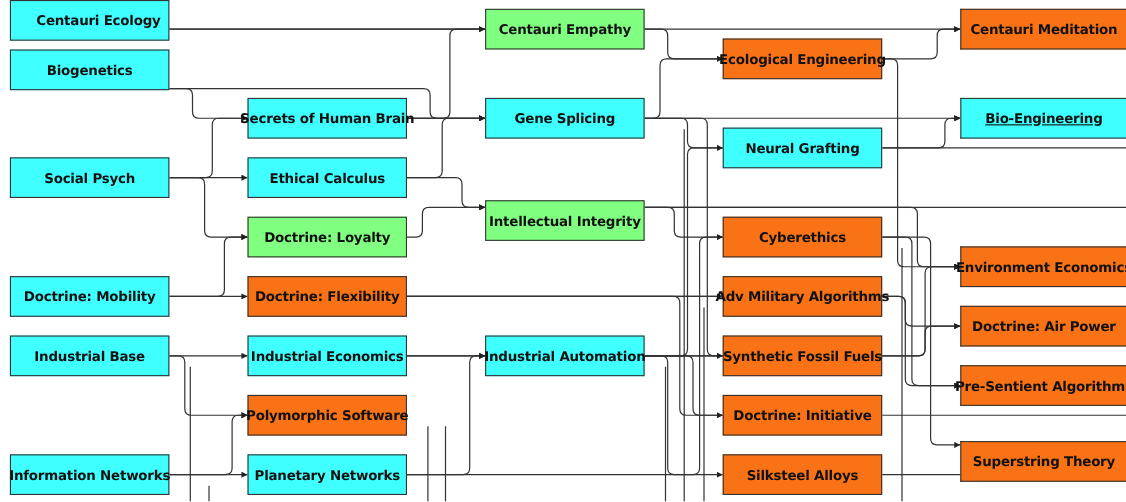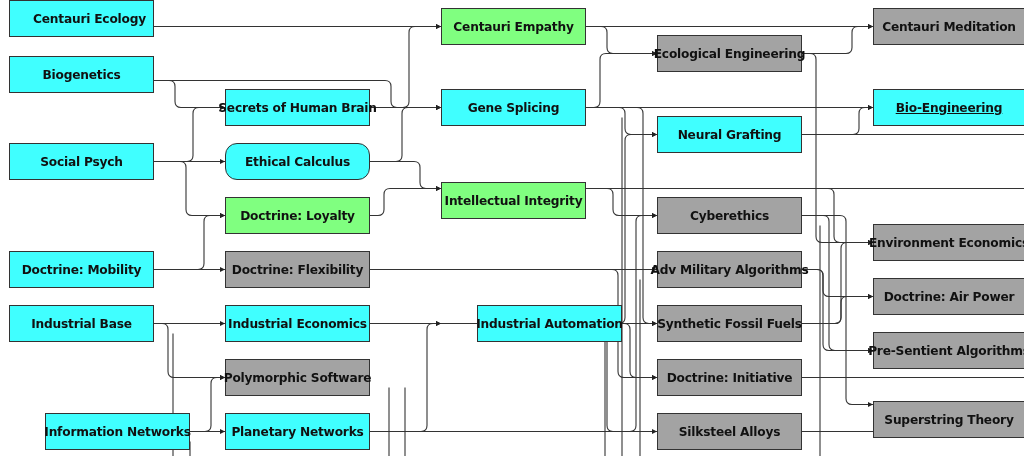--- a/index.html
+++ b/index.html
@@ -8,21 +8,21 @@
     #canvas { position: absolute; left: 0; top: 0; width: 1024px; height: 456px; }
     svg#wires { position: absolute; left: 0; top: 0; width: 1024px; height: 456px; }
     .node {
       position: absolute; box-sizing: border-box; height: 37px;
       border: 1px solid #333333; display: flex; align-items: center; justify-content: center;
       font-weight: bold; font-size: 12.2px; color: #111111; white-space: nowrap;
       cursor: pointer; letter-spacing: -0.2px;
     }
     .node.cyan { background: #40ffff; }
     .node.green { background: #80ff80; }
-    .node.white { background: #a3a3a3; }
+    .node.white { background: #f97316; }
     
     .c0, .c1, .c2, .c3, .c4 { width: 145px; }
     
     .c0 { left: 9px; }
     .c1 { left: 225px; }
     .c2 { left: 441px; }
     .c3 { left: 657px; }
     .c4 { left: 873px; width: 151px; border-right: none; }
   </style>
 </head>
@@ -96,39 +96,39 @@
         <path d="M605,333.5 L605,456" fill="none" stroke="#333333" stroke-width="1.1"></path>
         <path d="M622,117.5 L622,456" fill="none" stroke="#333333" stroke-width="1.1"></path>
         <path d="M640,279.5 L640,456" fill="none" stroke="#333333" stroke-width="1.1"></path>
         <path d="M820,225.5 L820,456" fill="none" stroke="#333333" stroke-width="1.1"></path>
       </g>
   </svg>
   <div id="node-layer">
       <div class="node c0 cyan" style="top: 0; padding-left: 16px;">
         <span>Centauri Ecology</span>
       </div>
-      <div class="node c0 cyan" style="top: 56px;">
+      <div class="node c0 cyan" style="top: 45px;">
         <span>Biogenetics</span>
       </div>
       <div class="node c0 cyan" style="top: 143px;">
         <span>Social Psych</span>
       </div>
       <div class="node c0 cyan" style="top: 251px;">
         <span>Doctrine: Mobility</span>
       </div>
       <div class="node c0 cyan" style="top: 305px;">
         <span>Industrial Base</span>
       </div>
-      <div class="node c0 cyan" style="top: 413px; margin-left: 36px;">
+      <div class="node c0 cyan" style="top: 413px;">
         <span>Information Networks</span>
       </div>
       <div class="node c1 cyan" style="top: 89px;">
         <span>Secrets of Human Brain</span>
       </div>
-      <div class="node c1 cyan" style="top: 143px; border-radius: 12px;">
+      <div class="node c1 cyan" style="top: 143px;">
         <span>Ethical Calculus</span>
       </div>
       <div class="node c1 green" style="top: 197px;">
         <span>Doctrine: Loyalty</span>
       </div>
       <div class="node c1 white" style="top: 251px;">
         <span>Doctrine: Flexibility</span>
       </div>
       <div class="node c1 cyan" style="top: 305px;">
         <span>Industrial Economics</span>
@@ -141,21 +141,21 @@
       </div>
       <div class="node c2 green" style="top: 8px;">
         <span>Centauri Empathy</span>
       </div>
       <div class="node c2 cyan" style="top: 89px;">
         <span>Gene Splicing</span>
       </div>
       <div class="node c2 green" style="top: 170px; margin-top: 12px;">
         <span>Intellectual Integrity</span>
       </div>
-      <div class="node c2 cyan" style="top: 305px; margin-left: 36px;">
+      <div class="node c2 cyan" style="top: 305px;">
         <span>Industrial Automation</span>
       </div>
       <div class="node c3 white" style="top: 35px;">
         <span>Ecological Engineering</span>
       </div>
       <div class="node c3 cyan" style="top: 116px;">
         <span>Neural Grafting</span>
       </div>
       <div class="node c3 white" style="top: 197px;">
         <span>Cyberethics</span>

